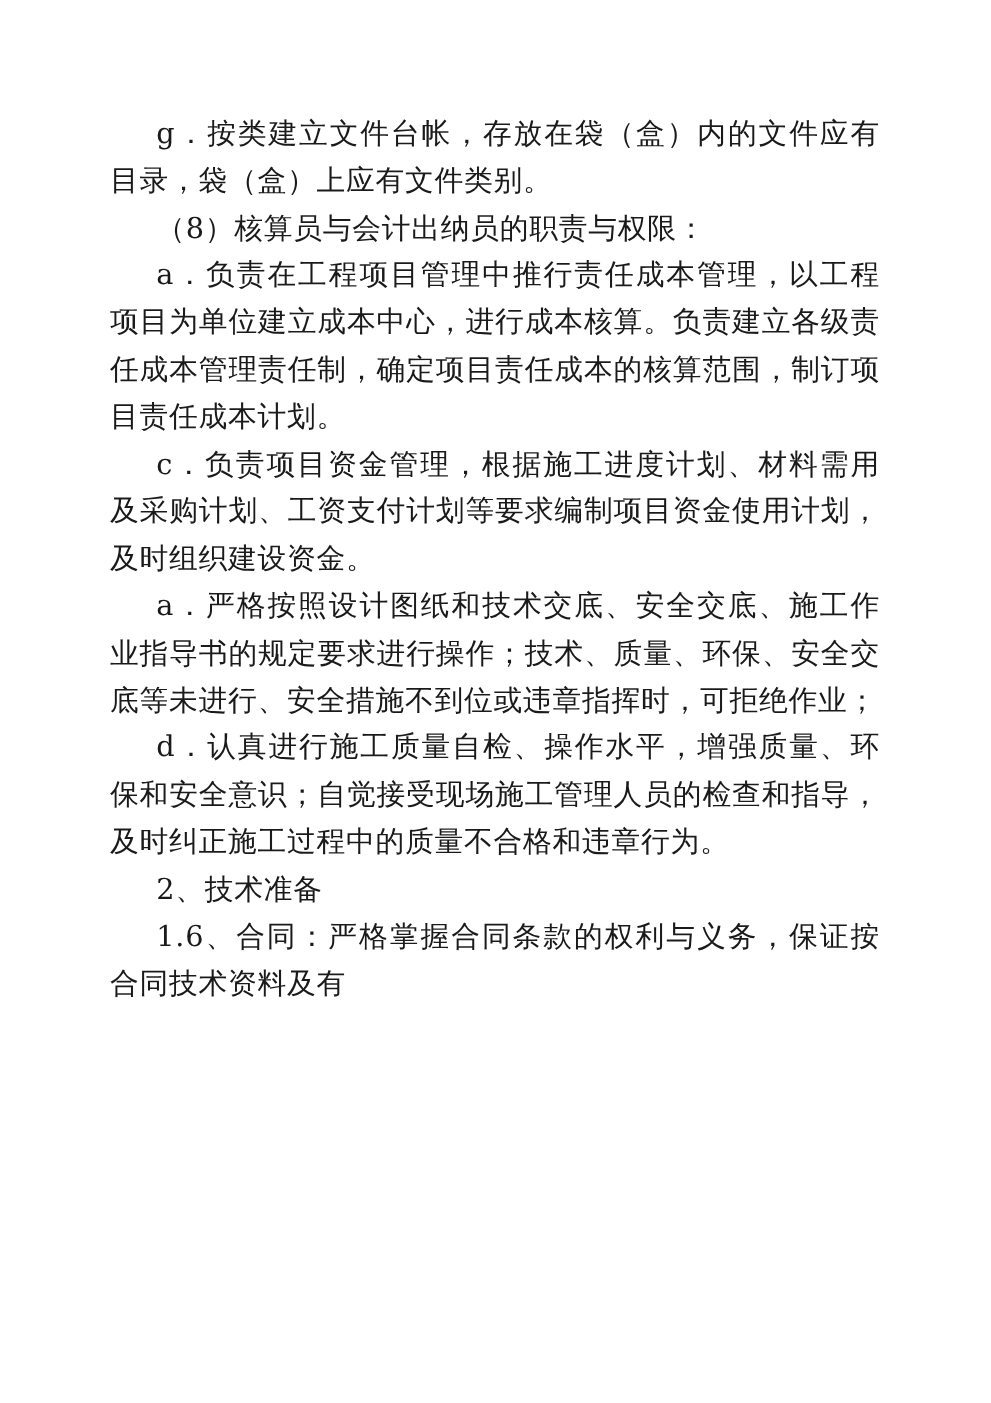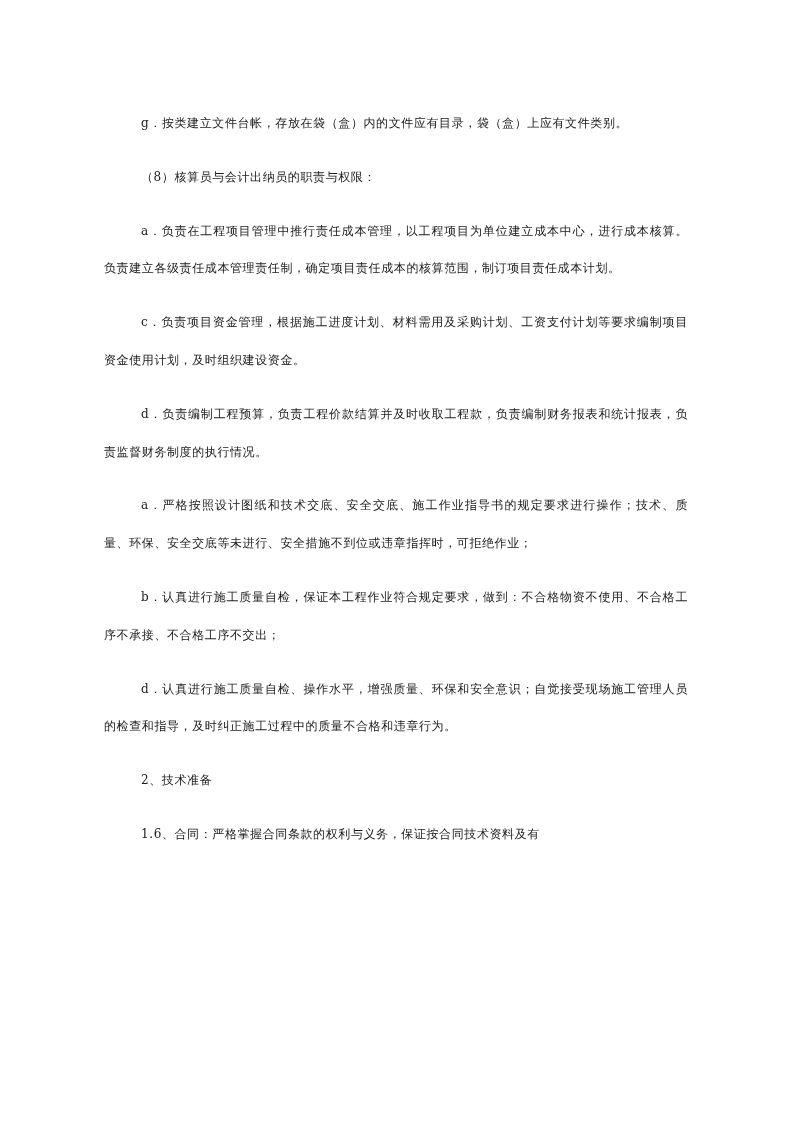--- a/index.html
+++ b/index.html
@@ -15,37 +15,35 @@
       font-family: "DejaVu Serif", "Liberation Serif", serif;
       color: #1a1a1a;
     }
     .page {
       position: absolute;
       left: 88px;
       top: 89px;
       width: 616px;
     }
     .para {
-      margin: 16px;
-      font-size: 12px;
+      margin: 0;
+      font-size: 23px;
       line-height: 37.8px;
       text-align: justify;
       text-justify: inter-character;
       letter-spacing: 0.6px;
       word-break: break-all;
     }
     .indent { text-indent: 37px; }
   </style>
 </head>
 <body>
 
 <div class="page">
   <p class="para indent">g．按类建立文件台帐，存放在袋（盒）内的文件应有目录，袋（盒）上应有文件类别。</p>
   <p class="para indent">（8）核算员与会计出纳员的职责与权限：</p>
   <p class="para indent">a．负责在工程项目管理中推行责任成本管理，以工程项目为单位建立成本中心，进行成本核算。负责建立各级责任成本管理责任制，确定项目责任成本的核算范围，制订项目责任成本计划。</p>
   <p class="para indent">c．负责项目资金管理，根据施工进度计划、材料需用及采购计划、工资支付计划等要求编制项目资金使用计划，及时组织建设资金。</p>
-  <p class="para indent">d．负责编制工程预算，负责工程价款结算并及时收取工程款，负责编制财务报表和统计报表，负责监督财务制度的执行情况。</p>
   <p class="para indent">a．严格按照设计图纸和技术交底、安全交底、施工作业指导书的规定要求进行操作；技术、质量、环保、安全交底等未进行、安全措施不到位或违章指挥时，可拒绝作业；</p>
-  <p class="para indent">b．认真进行施工质量自检，保证本工程作业符合规定要求，做到：不合格物资不使用、不合格工序不承接、不合格工序不交出；</p>
   <p class="para indent">d．认真进行施工质量自检、操作水平，增强质量、环保和安全意识；自觉接受现场施工管理人员的检查和指导，及时纠正施工过程中的质量不合格和违章行为。</p>
   <p class="para indent">2、技术准备</p>
   <p class="para indent">1.6、合同：严格掌握合同条款的权利与义务，保证按合同技术资料及有</p>
 </div>
 
 </body></html>

